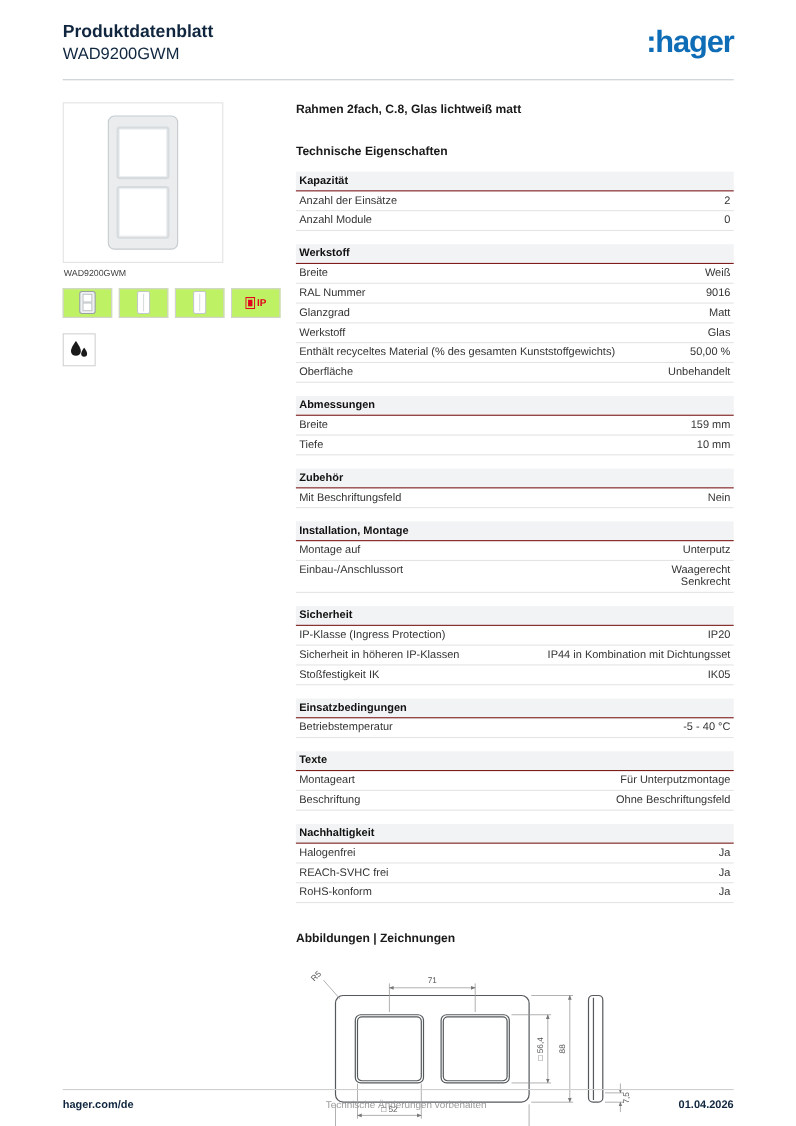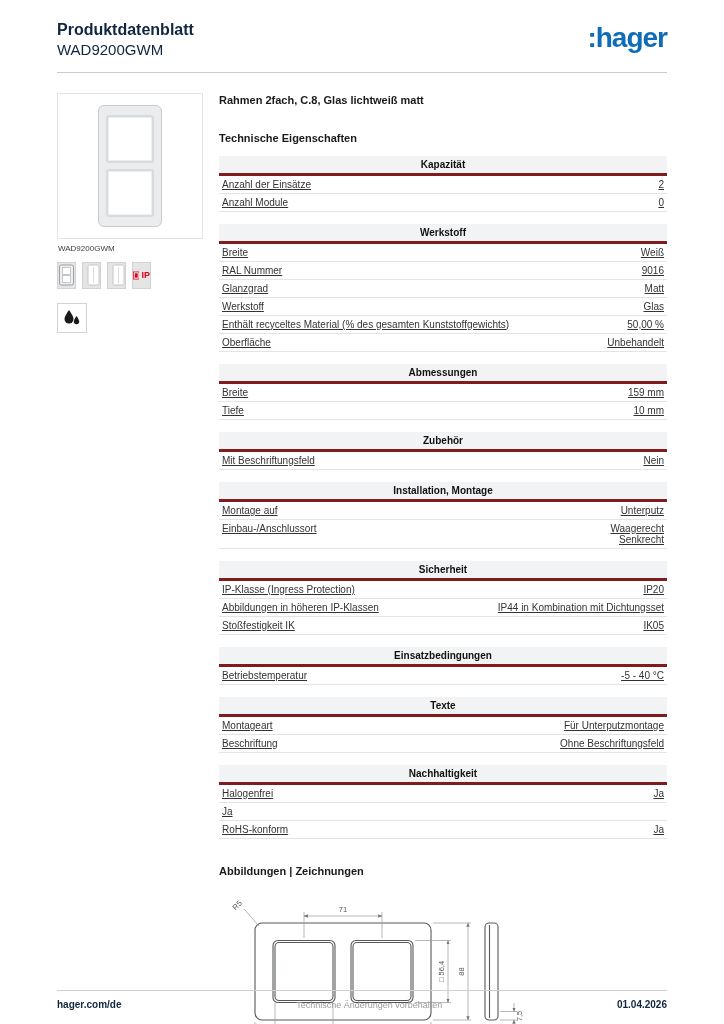--- a/index.html
+++ b/index.html
@@ -33,40 +33,40 @@
     display:flex;flex-direction:column;align-items:center;justify-content:center;gap:6px;
   }
   .frame-window{
     width:44px;height:44px;background:#fff;border:2px solid #d7dbde;border-radius:3px;
     box-shadow:inset 0 0 0 1px #eceff1;
   }
   .image-caption{font-size:8px;color:#3c3c3c;margin:5px 0 9px 1px;}
 
   .picto-row{display:flex;gap:6px;}
   .picto-box{
-    width:19px;height:27px;border:1px solid #d2d2d2;box-sizing:border-box;
-    display:flex;align-items:center;justify-content:flex-end;background:#e5e5e5;
+    width:45px;height:27px;border:1px solid #d2d2d2;box-sizing:border-box;
+    display:flex;align-items:center;justify-content:center;background:#bef264;
   }
   .ip-glyph{color:#e2001a;font-weight:bold;font-size:9px;letter-spacing:0;}
   .feature-box{
     margin-top:14px;width:30px;height:30px;border:1px solid #d2d2d2;box-sizing:border-box;
     display:flex;align-items:center;justify-content:center;background:#fff;
   }
 
   .product-name{font-size:11px;font-weight:bold;margin:1px 0 26px 0;}
   .tech-heading{font-size:11px;font-weight:bold;margin:17px 0 4px 0;}
 
   .spec-section{margin-top:12px;}
   .section-title{
     font-size:10px;font-weight:bold;padding:3px 3px;
-    background:#f2f3f4;border-bottom:3px solid #7f1d1d;color:#111;text-align:center;
+    background:#f2f3f4;border-bottom:1px solid #7f1d1d;color:#111;
   }
   .spec-row{
     display:flex;justify-content:space-between;align-items:flex-start;gap:14px;
-    font-size:10px;color:#333;padding:3px 3px;border-bottom:1px solid #e4e4e4;text-decoration:underline;
+    font-size:10px;color:#333;padding:3px 3px;border-bottom:1px solid #e4e4e4;
   }
   .spec-label{flex:1;}
   .spec-value{text-align:right;white-space:pre-line;flex-shrink:0;}
 
   .drawing-heading{font-size:11px;font-weight:bold;margin:26px 0 4px 0;}
   .drawing-wrap{margin-top:6px;}
   .dim-text{font-size:7.5px;fill:#555;font-family:"Liberation Sans",sans-serif;}
 
   
   .footer{
@@ -212,21 +212,21 @@
 Senkrecht</span>
   </div>
           </section>
           <section class="spec-section">
     <div class="section-title">Sicherheit</div>
   <div class="spec-row">
     <span class="spec-label">IP-Klasse (Ingress Protection)</span>
     <span class="spec-value">IP20</span>
   </div>
             <div class="spec-row">
-    <span class="spec-label">Abbildungen in höheren IP-Klassen</span>
+    <span class="spec-label">Sicherheit in höheren IP-Klassen</span>
     <span class="spec-value">IP44 in Kombination mit Dichtungsset</span>
   </div>
             <div class="spec-row">
     <span class="spec-label">Stoßfestigkeit IK</span>
     <span class="spec-value">IK05</span>
   </div>
           </section>
           <section class="spec-section">
     <div class="section-title">Einsatzbedingungen</div>
   <div class="spec-row">
@@ -245,20 +245,21 @@
     <span class="spec-value">Ohne Beschriftungsfeld</span>
   </div>
           </section>
           <section class="spec-section">
     <div class="section-title">Nachhaltigkeit</div>
   <div class="spec-row">
     <span class="spec-label">Halogenfrei</span>
     <span class="spec-value">Ja</span>
   </div>
             <div class="spec-row">
+    <span class="spec-label">REACh-SVHC frei</span>
     <span class="spec-value">Ja</span>
   </div>
             <div class="spec-row">
     <span class="spec-label">RoHS-konform</span>
     <span class="spec-value">Ja</span>
   </div>
           </section>
         </div>
 
       <div class="drawing-heading">Abbildungen | Zeichnungen</div>

